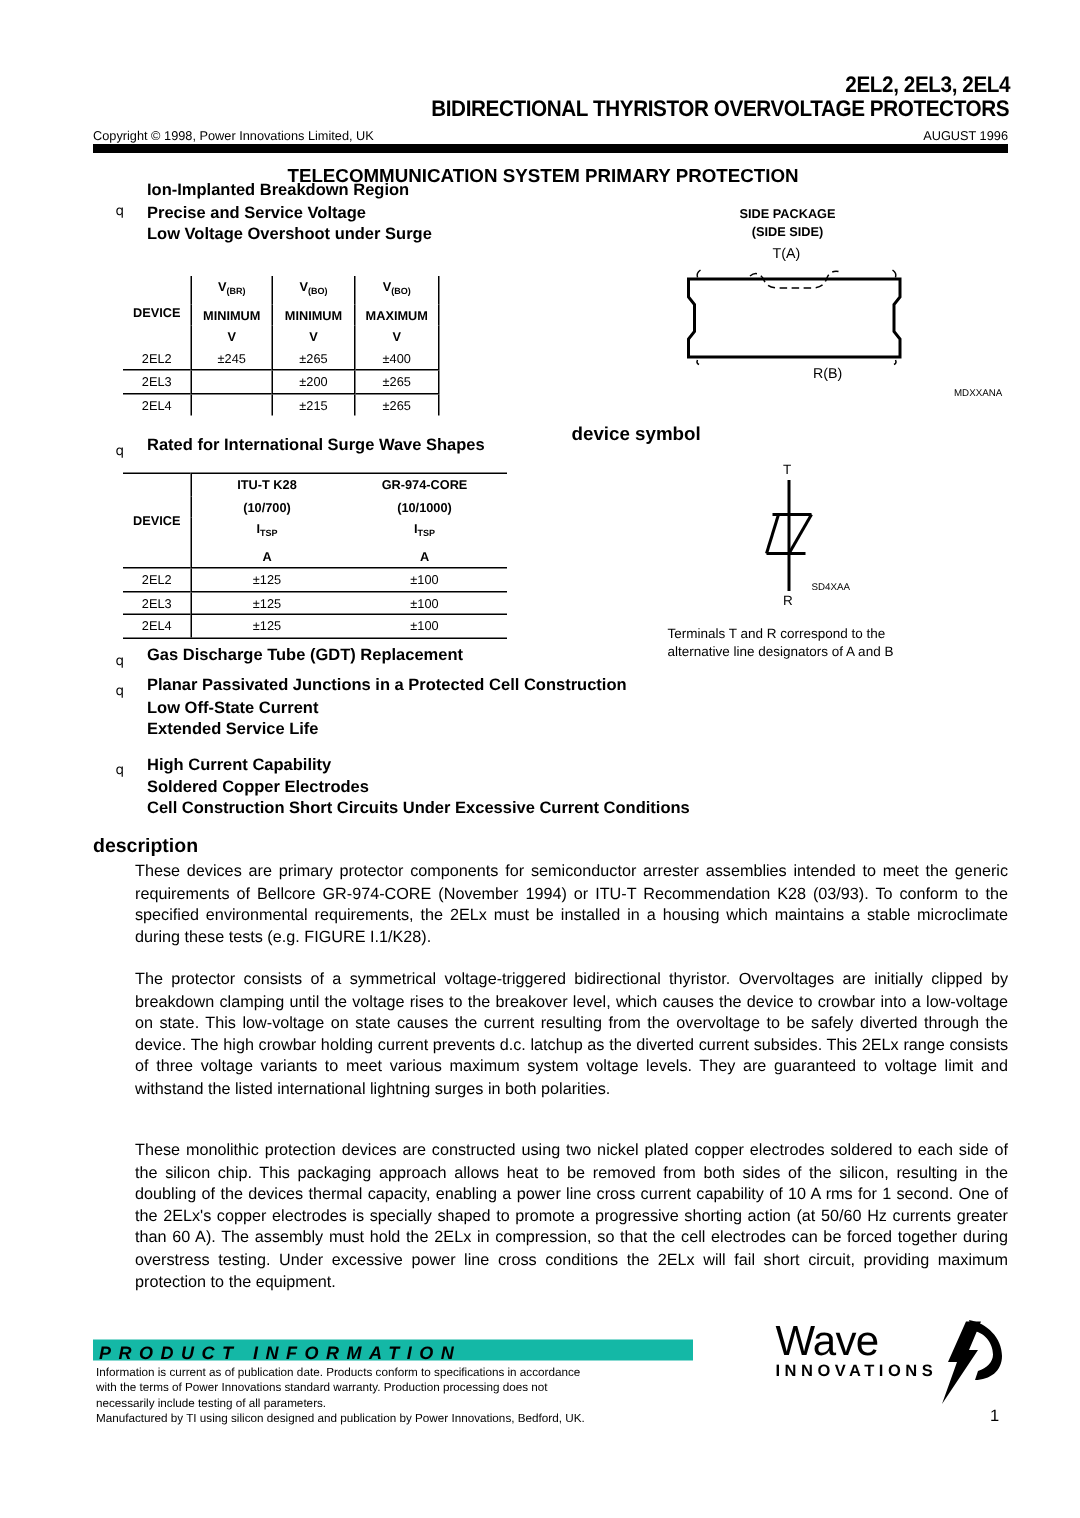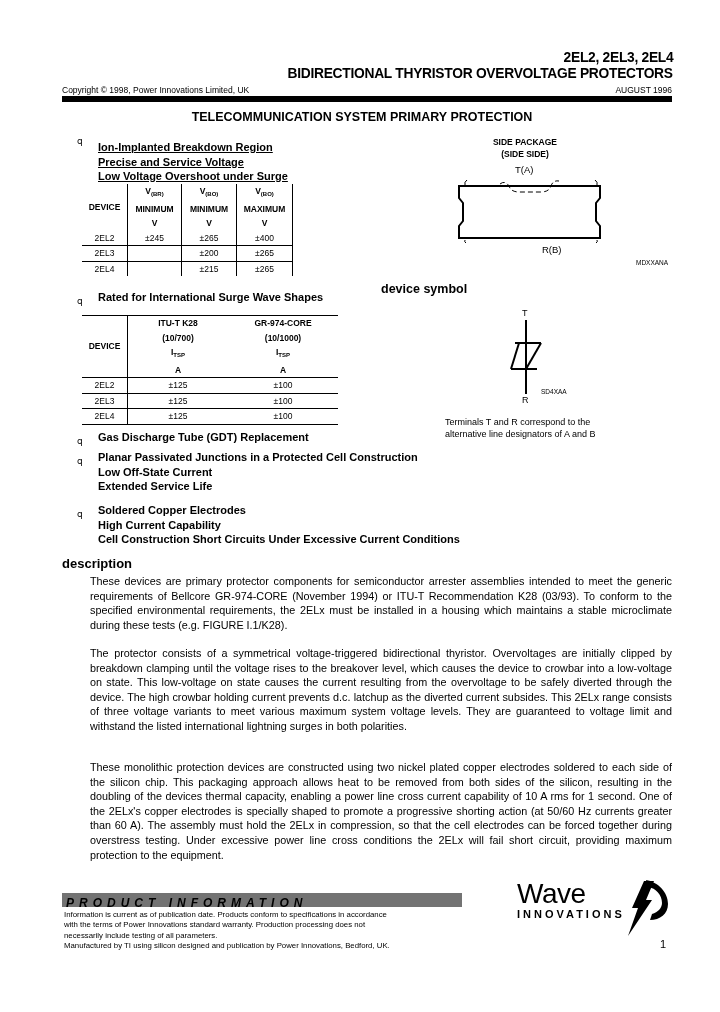--- a/index.html
+++ b/index.html
@@ -25,39 +25,39 @@
   .bold { font-weight: bold; }
   sub { font-size: 6px; vertical-align: -2px; }
 
   .pkg-title { left: 470px; top: 136px; width: 110px; text-align: center; font-size: 8.5px; font-weight: bold; line-height: 12px; }
   .pkg-label { font-size: 9.5px; }
   .small-code { font-size: 6.5px; }
 
   .desc-heading { left: 62px; top: 556px; font-size: 13px; font-weight: bold; }
   .desc { left: 90px; width: 582px; font-size: 10.8px; line-height: 14.6px; text-align: justify; }
 
-  .prod-bar { left: 62px; top: 893px; width: 400px; height: 14px; background: #737373; }
+  .prod-bar { left: 62px; top: 893px; width: 400px; height: 14px; background: #14b8a6; }
   .prod-bar span { font-size: 12px; font-weight: bold; font-style: italic; letter-spacing: 5px; line-height: 14px; margin-left: 4px; }
   .prod-text { left: 64px; top: 910px; font-size: 7.8px; line-height: 10.4px; width: 400px; }
   .logo-power { left: 517px; top: 880px; font-size: 28px; letter-spacing: -0.5px; line-height: 28px; }
   .logo-innov { left: 517px; top: 908px; font-size: 11px; font-weight: bold; letter-spacing: 3px; }
   .page-num { left: 660px; top: 938px; font-size: 11px; }
 </style>
 </head>
 <body>
 
 <div class="abs title1">2EL2, 2EL3, 2EL4</div>
 <div class="abs title2">BIDIRECTIONAL THYRISTOR OVERVOLTAGE PROTECTORS</div>
 <div class="abs copyright">Copyright © 1998, Power Innovations Limited, UK</div>
 <div class="abs date">AUGUST 1996</div>
 <div class="abs rule"></div>
 <div class="abs section-title"><span>TELECOMMUNICATION SYSTEM PRIMARY PROTECTION</span></div>
 
 <div class="abs bullet" style="left:77px; top:136px;">q</div>
-<div class="abs feat" style="left:98px; top:140px;text-decoration:underline;">
+<div class="abs feat" style="left:98px; top:120px;">
   <div>Ion-Implanted Breakdown Region</div>
   <div>Precise and Service Voltage</div>
   <div>Low Voltage Overshoot under Surge</div>
 </div>
 
 <table class="abs spec" style="left:82px; top:184px;">
   <tbody>
       <tr>
     <td rowspan="3" style="width:45px;" class="bold">DEVICE</td>
     <td class="vl bold" style="width:53px;">V<sub>(BR)</sub></td>
@@ -176,22 +176,22 @@
 
 <div class="abs bullet" style="left:77px; top:456px;">q</div>
 <div class="abs feat" style="left:98px; top:450px;">
   <div>Planar Passivated Junctions in a Protected Cell Construction</div>
   <div>Low Off-State Current</div>
   <div>Extended Service Life</div>
 </div>
 
 <div class="abs bullet" style="left:77px; top:509px;">q</div>
 <div class="abs feat" style="left:98px; top:503px;">
+  <div>High Current Capability</div>
   <div>Soldered Copper Electrodes</div>
-  <div>High Current Capability</div>
   <div>Cell Construction Short Circuits Under Excessive Current Conditions</div>
 </div>
 
 <div class="abs desc-heading">description</div>
 <div class="abs desc" style="top:574px;">These devices are primary protector components for semiconductor arrester assemblies intended to meet the generic requirements of Bellcore GR-974-CORE (November 1994) or ITU-T Recommendation K28 (03/93). To conform to the specified environmental requirements, the 2ELx must be installed in a housing which maintains a stable microclimate during these tests (e.g. FIGURE I.1/K28).</div>
 <div class="abs desc" style="top:646px;">The protector consists of a symmetrical voltage-triggered bidirectional thyristor. Overvoltages are initially clipped by breakdown clamping until the voltage rises to the breakover level, which causes the device to crowbar into a low-voltage on state. This low-voltage on state causes the current resulting from the overvoltage to be safely diverted through the device. The high crowbar holding current prevents d.c. latchup as the diverted current subsides. This 2ELx range consists of three voltage variants to meet various maximum system voltage levels. They are guaranteed to voltage limit and withstand the listed international lightning surges in both polarities.</div>
 <div class="abs desc" style="top:760px;">These monolithic protection devices are constructed using two nickel plated copper electrodes soldered to each side of the silicon chip. This packaging approach allows heat to be removed from both sides of the silicon, resulting in the doubling of the devices thermal capacity, enabling a power line cross current capability of 10 A rms for 1 second. One of the 2ELx's copper electrodes is specially shaped to promote a progressive shorting action (at 50/60 Hz currents greater than 60 A). The assembly must hold the 2ELx in compression, so that the cell electrodes can be forced together during overstress testing. Under excessive power line cross conditions the 2ELx will fail short circuit, providing maximum protection to the equipment.</div>
 
 <div class="abs prod-bar"><span>PRODUCT INFORMATION</span></div>
 <div class="abs prod-text">

